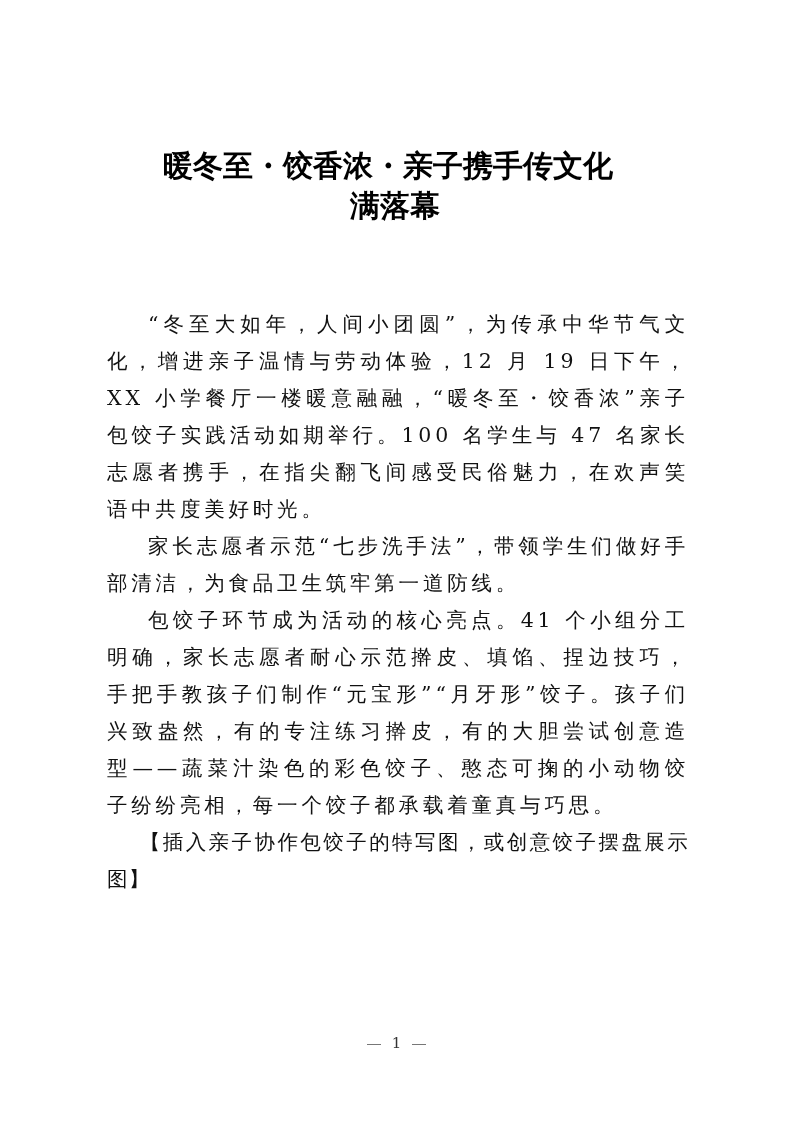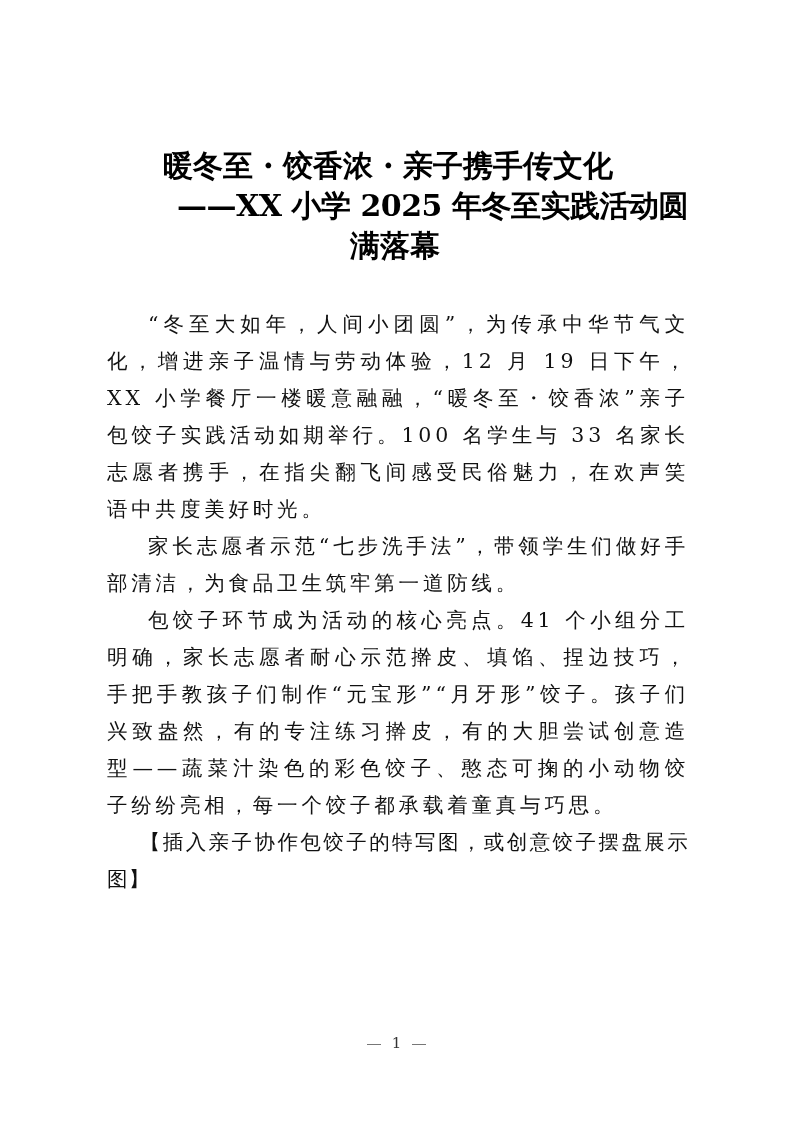--- a/index.html
+++ b/index.html
@@ -21,26 +21,25 @@
     font-family: "DejaVu Serif", serif; font-size: 15px; color: #333; }
   .footer .dash { display: inline-block; width: 14px; height: 1px; background: #777; vertical-align: middle; margin: 0 6px; }
 </style>
 </head>
 <body>
 
 <div class="page">
 
   <div class="title-block">
     <span class="title-line t1">暖冬至・饺香浓・亲子携手传文化</span>
-    <span class="title-line t2">——XX 小学 2025 年冬至实践活动圆</span>
     <span class="title-line t3">满落幕</span>
   </div>
 
   <div class="body-text">
-    <p class="para">“冬至大如年，人间小团圆”，为传承中华节气文化，增进亲子温情与劳动体验，12 月 19 日下午，XX 小学餐厅一楼暖意融融，“暖冬至・饺香浓”亲子包饺子实践活动如期举行。100 名学生与 33 名家长志愿者携手，在指尖翻飞间感受民俗魅力，在欢声笑语中共度美好时光。</p>
+    <p class="para">“冬至大如年，人间小团圆”，为传承中华节气文化，增进亲子温情与劳动体验，12 月 19 日下午，XX 小学餐厅一楼暖意融融，“暖冬至・饺香浓”亲子包饺子实践活动如期举行。100 名学生与 47 名家长志愿者携手，在指尖翻飞间感受民俗魅力，在欢声笑语中共度美好时光。</p>
     <p class="para">家长志愿者示范“七步洗手法”，带领学生们做好手部清洁，为食品卫生筑牢第一道防线。</p>
     <p class="para">包饺子环节成为活动的核心亮点。41 个小组分工明确，家长志愿者耐心示范擀皮、填馅、捏边技巧，手把手教孩子们制作“元宝形”“月牙形”饺子。孩子们兴致盎然，有的专注练习擀皮，有的大胆尝试创意造型——蔬菜汁染色的彩色饺子、憨态可掬的小动物饺子纷纷亮相，每一个饺子都承载着童真与巧思。</p>
     <p class="para placeholder wide">【插入亲子协作包饺子的特写图，或创意饺子摆盘展示图】</p>
   </div>
 
   <div class="footer">
     <span class="dash"></span>
     <span>1</span>
     <span class="dash"></span>
   </div>

